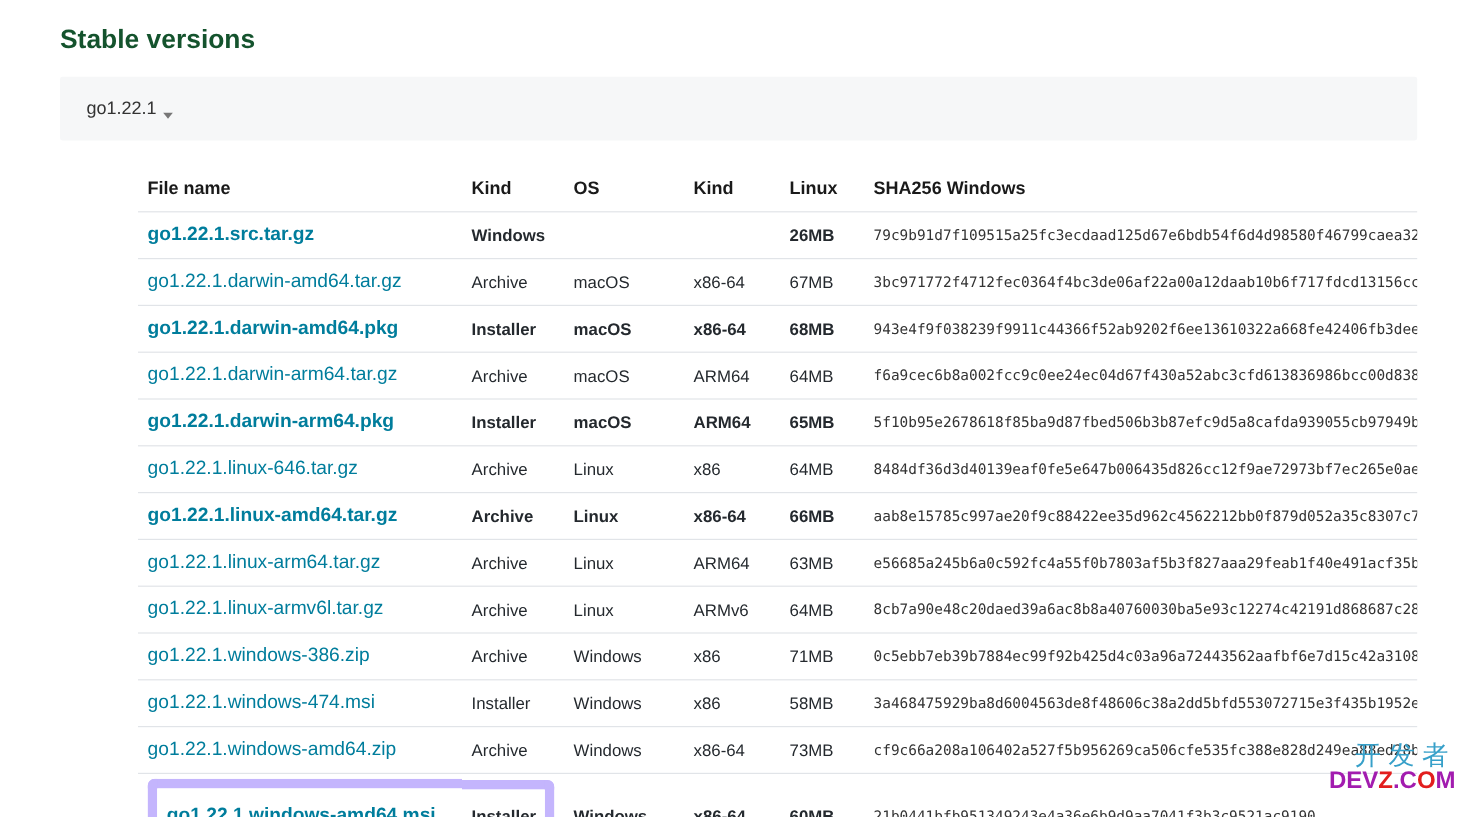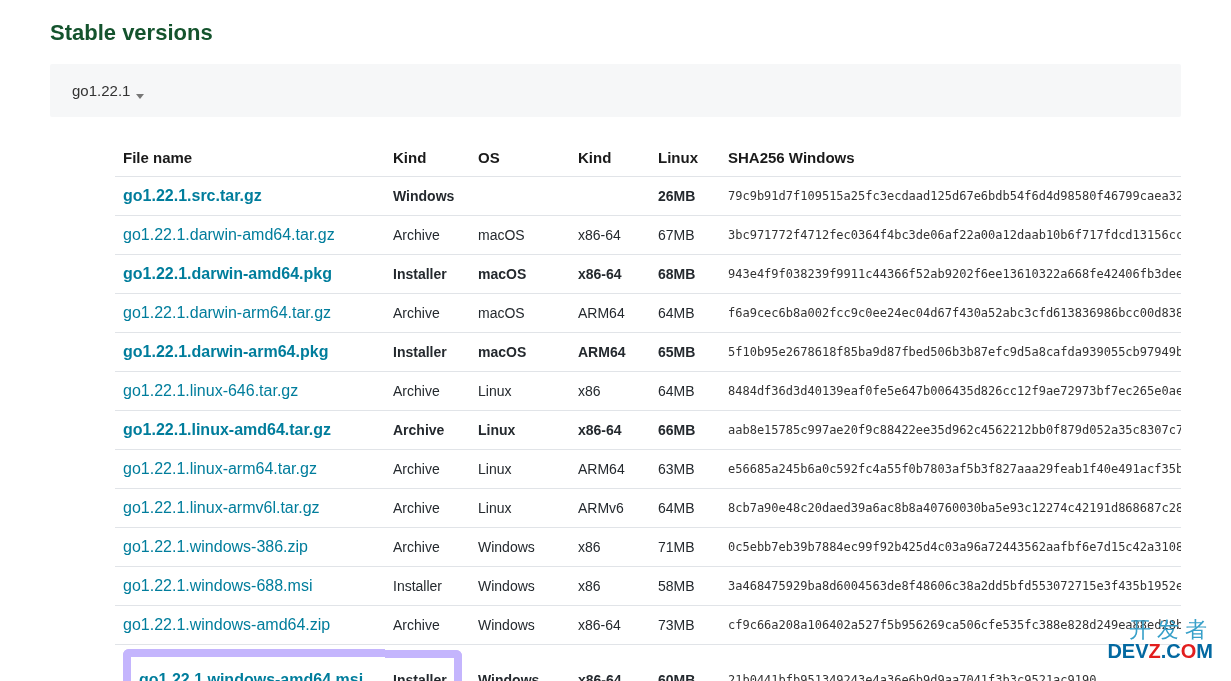--- a/index.html
+++ b/index.html
@@ -92,21 +92,21 @@
     .watermark {
       position: fixed;
       right: 18px;
       bottom: 20px;
       text-align: right;
       pointer-events: none;
       line-height: 1;
     }
     .watermark .cn { font-family: "SimHei","Heiti SC",sans-serif; font-size: 22px; color: #37a0c9; letter-spacing: 6px; }
     .watermark .en { font-family: Arial, sans-serif; font-size: 20px; font-weight: 700; }
-    .watermark .en .d { color: #0369a1; }
+    .watermark .en .d { color: #a21caf; }
     .watermark .en .z { color: #e21e1e; }
   </style>
 </head>
 <body>
 
 <h2 class="heading">Stable versions</h2>
 
 <div class="version-bar">
   <span class="version-toggle">
     <span>go1.22.1</span>
@@ -209,21 +209,21 @@
         </tr>
         <tr>
           <td class="fname"><a href="#">go1.22.1.windows-386.zip</a></td>
           <td class="kind">Archive</td>
           <td class="os">Windows</td>
           <td class="arch">x86</td>
           <td class="size">71MB</td>
           <td class="sha">0c5ebb7eb39b7884ec99f92b425d4c03a96a72443562aafbf6e7d15c42a3108a</td>
         </tr>
         <tr>
-          <td class="fname"><a href="#">go1.22.1.windows-688.msi</a></td>
+          <td class="fname"><a href="#">go1.22.1.windows-474.msi</a></td>
           <td class="kind">Installer</td>
           <td class="os">Windows</td>
           <td class="arch">x86</td>
           <td class="size">58MB</td>
           <td class="sha">3a468475929ba8d6004563de8f48606c38a2dd5bfd553072715e3f435b1952e9</td>
         </tr>
         <tr>
           <td class="fname"><a href="#">go1.22.1.windows-amd64.zip</a></td>
           <td class="kind">Archive</td>
           <td class="os">Windows</td>

